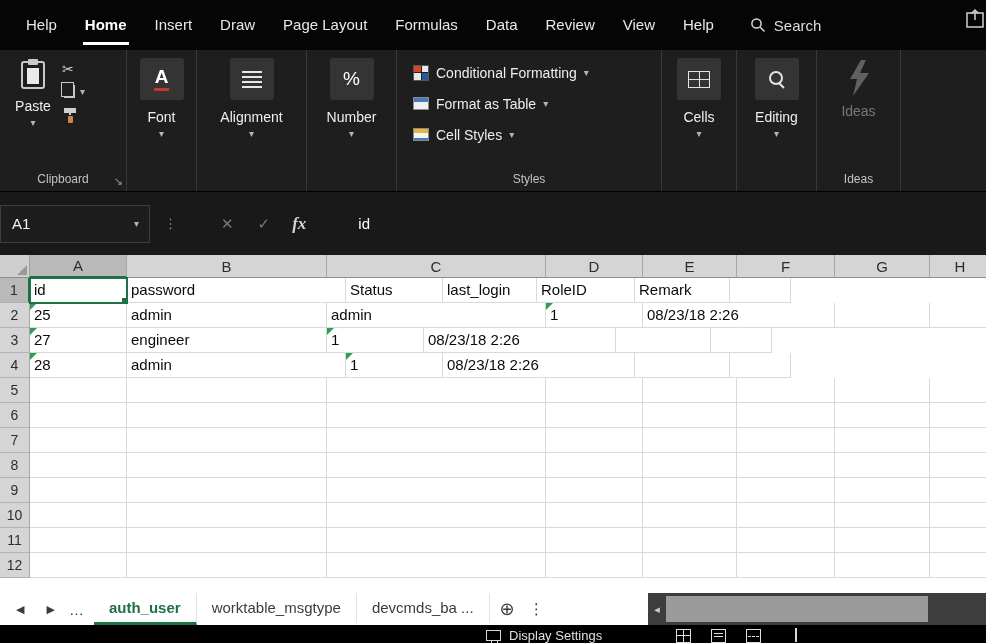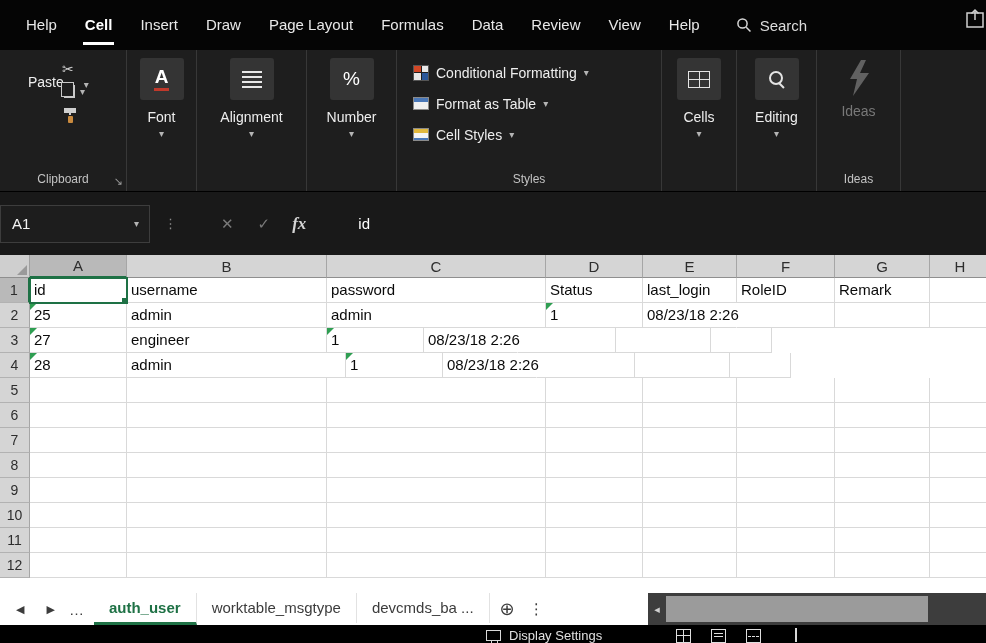--- a/index.html
+++ b/index.html
@@ -22,21 +22,21 @@
   .ribbon{position:absolute;top:50px;left:0;width:986px;height:142px;background:#1e1e1e;display:flex;border-bottom:1px solid #000;}
   .group{position:relative;height:100%;border-right:1px solid #383838;flex:none;}
   .group-label{position:absolute;bottom:5px;left:0;width:100%;text-align:center;font-size:12px;color:#c3c3c3;}
   .caret{font-size:10px;color:#b4b4b4;line-height:10px;}
   .tile{width:44px;height:42px;background:#343434;border-radius:3px;display:flex;flex-direction:column;align-items:center;justify-content:center;}
   .bigbtn{display:flex;flex-direction:column;align-items:center;padding-top:8px;width:100%;cursor:default;}
   .bigbtn .blabel{margin-top:9px;font-size:14px;color:#eeeeee;}
   .bigbtn .caret{margin-top:4px;}
   
   .g-clipboard{width:127px;}
-  .paste-btn{position:absolute;left:8px;top:8px;width:50px;display:flex;flex-direction:row;align-items:flex-end;gap:20px;}
+  .paste-btn{position:absolute;left:8px;top:8px;width:50px;display:flex;flex-direction:column;align-items:center;}
   .paste-btn .blabel{margin-top:8px;font-size:14px;color:#eee;}
   .paste-btn .caret{margin-top:4px;}
   .clip-small{position:absolute;left:62px;top:12px;display:flex;flex-direction:column;gap:9px;}
   .cut-btn{font-size:14px;color:#cfcfcf;line-height:14px;}
   .copy-row{display:flex;align-items:center;gap:5px;}
   .copy-icon{position:relative;width:11px;height:13px;border:1px solid #c9c9c9;margin-left:2px;}
   .copy-icon::before{content:"";position:absolute;left:-4px;top:-4px;width:11px;height:13px;border:1px solid #c9c9c9;background:#1e1e1e;}
   .launcher{position:absolute;right:3px;bottom:4px;font-size:11px;color:#9a9a9a;line-height:11px;}
   
   .font-glyph{font-size:19px;font-weight:bold;color:#fff;line-height:19px;}
@@ -121,21 +121,21 @@
   svg{display:block;}
 </style>
 </head>
 <body>
 
 <div class="app" style="--accent: #1e7145; --flag: #2f9e52;">
 
   <div class="menubar">
     <div class="menu-items">
         <div class="menu-item">Help</div>
-        <div class="menu-item active">Cell</div>
+        <div class="menu-item active">Home</div>
         <div class="menu-item">Insert</div>
         <div class="menu-item">Draw</div>
         <div class="menu-item">Page Layout</div>
         <div class="menu-item">Formulas</div>
         <div class="menu-item">Data</div>
         <div class="menu-item">Review</div>
         <div class="menu-item">View</div>
         <div class="menu-item">Help</div>
       </div>
     <div class="menu-search">
@@ -293,21 +293,20 @@
         <div class="colh" style="width: 97px;">D</div>
         <div class="colh" style="width: 94px;">E</div>
         <div class="colh" style="width: 98px;">F</div>
         <div class="colh" style="width: 95px;">G</div>
         <div class="colh" style="width: 61px;">H</div>
       </div>
     <div>
         <div class="grow">
           <div class="rowh sel">1</div>
           <div class="cell selected" style="width: 97px;"><span class="ctxt">id</span></div>
-          <div class="cell" style="width: 200px;"><span class="ctxt">username</span></div>
           <div class="cell" style="width: 219px;"><span class="ctxt">password</span></div>
           <div class="cell" style="width: 97px;"><span class="ctxt">Status</span></div>
           <div class="cell" style="width: 94px;"><span class="ctxt">last_login</span></div>
           <div class="cell" style="width: 98px;"><span class="ctxt">RoleID</span></div>
           <div class="cell" style="width: 95px;"><span class="ctxt">Remark</span></div>
           <div class="cell" style="width: 61px;"><span class="ctxt"></span></div>
         </div>
         <div class="grow">
           <div class="rowh">2</div>
           <div class="cell flag" style="width: 97px;"><span class="ctxt">25</span></div>

